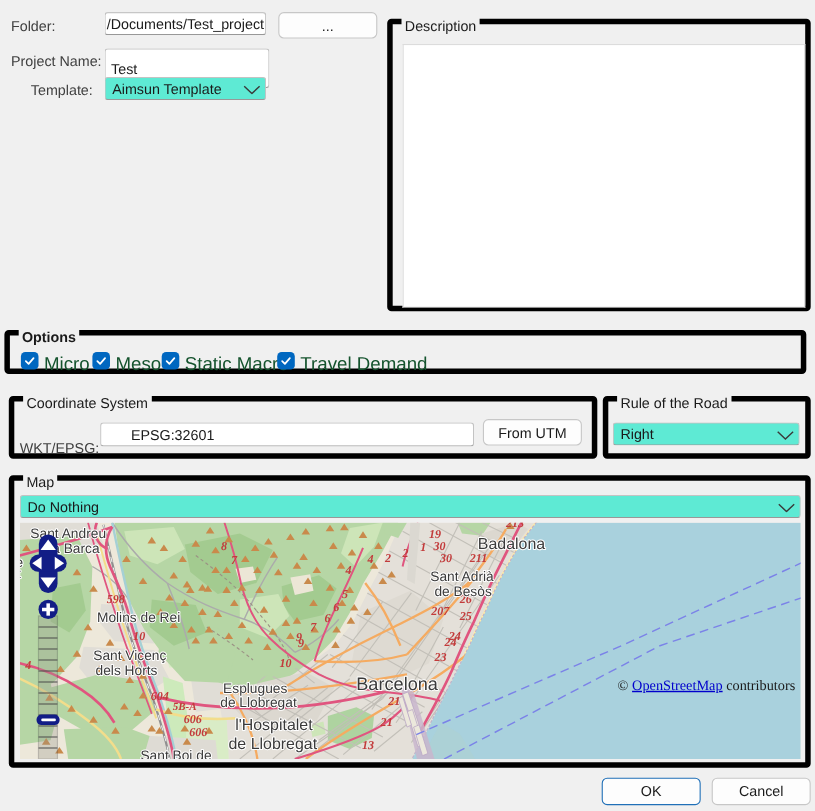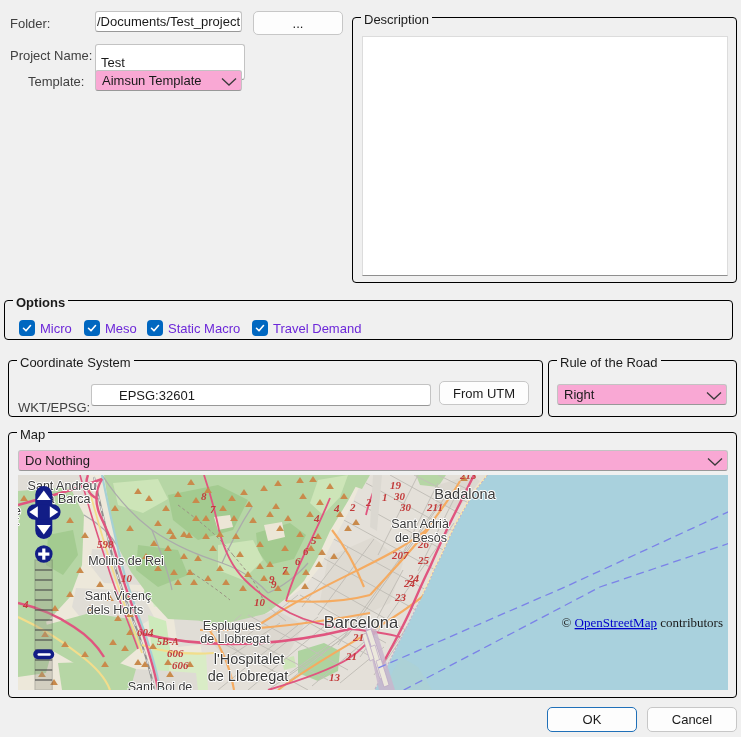--- a/index.html
+++ b/index.html
@@ -1,27 +1,27 @@
 <!DOCTYPE html>
 <html><head>
 <meta charset="utf-8">
 <style>
   html,body{margin:0;padding:0;}
   body{width:741px;height:737px;background:#f0f0f0;font-family:"Liberation Sans",sans-serif;position:relative;overflow:hidden;color:#1a1a1a;}
   .abs{position:absolute;}
   .lbl{font-size:13px;color:#404040;}
   .inp{position:absolute;background:#fff;border:1px solid #c3c3c3;border-bottom-color:#989898;border-radius:3px;font-size:13px;color:#1a1a1a;padding:0 0 0 5px;display:flex;align-items:center;box-sizing:border-box;white-space:nowrap;overflow:hidden;}
   .btn{position:absolute;background:#fdfdfd;border:1px solid #c7c7c7;border-radius:5px;font-size:13px;color:#1a1a1a;display:flex;align-items:center;justify-content:center;box-sizing:border-box;}
-  .grp{position:absolute;border:1px solid #000000;border-radius:4px;box-sizing:border-box;}
+  .grp{position:absolute;border:5px solid #000000;border-radius:4px;box-sizing:border-box;}
   .grp>.ttl{position:absolute;top:-6px;left:8px;background:#f0f0f0;padding:0 3px;font-size:13px;color:#1a1a1a;white-space:nowrap;}
-  .sel{position:absolute;background:#f9a8d4;border:1px solid #c3c3c3;border-bottom-color:#989898;border-radius:3px;font-size:13px;color:#1a1a1a;display:flex;align-items:center;padding-left:6px;box-sizing:border-box;}
+  .sel{position:absolute;background:#5eead4;border:1px solid #c3c3c3;border-bottom-color:#989898;border-radius:3px;font-size:13px;color:#1a1a1a;display:flex;align-items:center;padding-left:6px;box-sizing:border-box;}
   .sel svg{position:absolute;right:4px;top:50%;margin-top:-4px;}
   .cb{position:absolute;width:16px;height:16px;background:#0067c0;border-radius:4px;}
   .cb svg{position:absolute;left:2px;top:2px;}
-  .cblbl{position:absolute;font-size:13px;color:#6d28d9;}
+  .cblbl{position:absolute;font-size:17px;color:#14532d;}
 </style>
 </head>
 <body>
 
   <div class="abs lbl" style="left:10px;top:16px;">Folder:</div>
   <div class="inp" style="left:95px;top:11px;width:147px;height:21px;padding-left:1px;">/Documents/Test_project</div>
   <div class="btn" style="left:253px;top:11px;width:90px;height:24px;">...</div>
 
   <div class="abs lbl" style="left:10px;top:48px;">Project Name:</div>
   <div class="inp" style="left:95px;top:44px;width:150px;height:36px;">Test</div>

